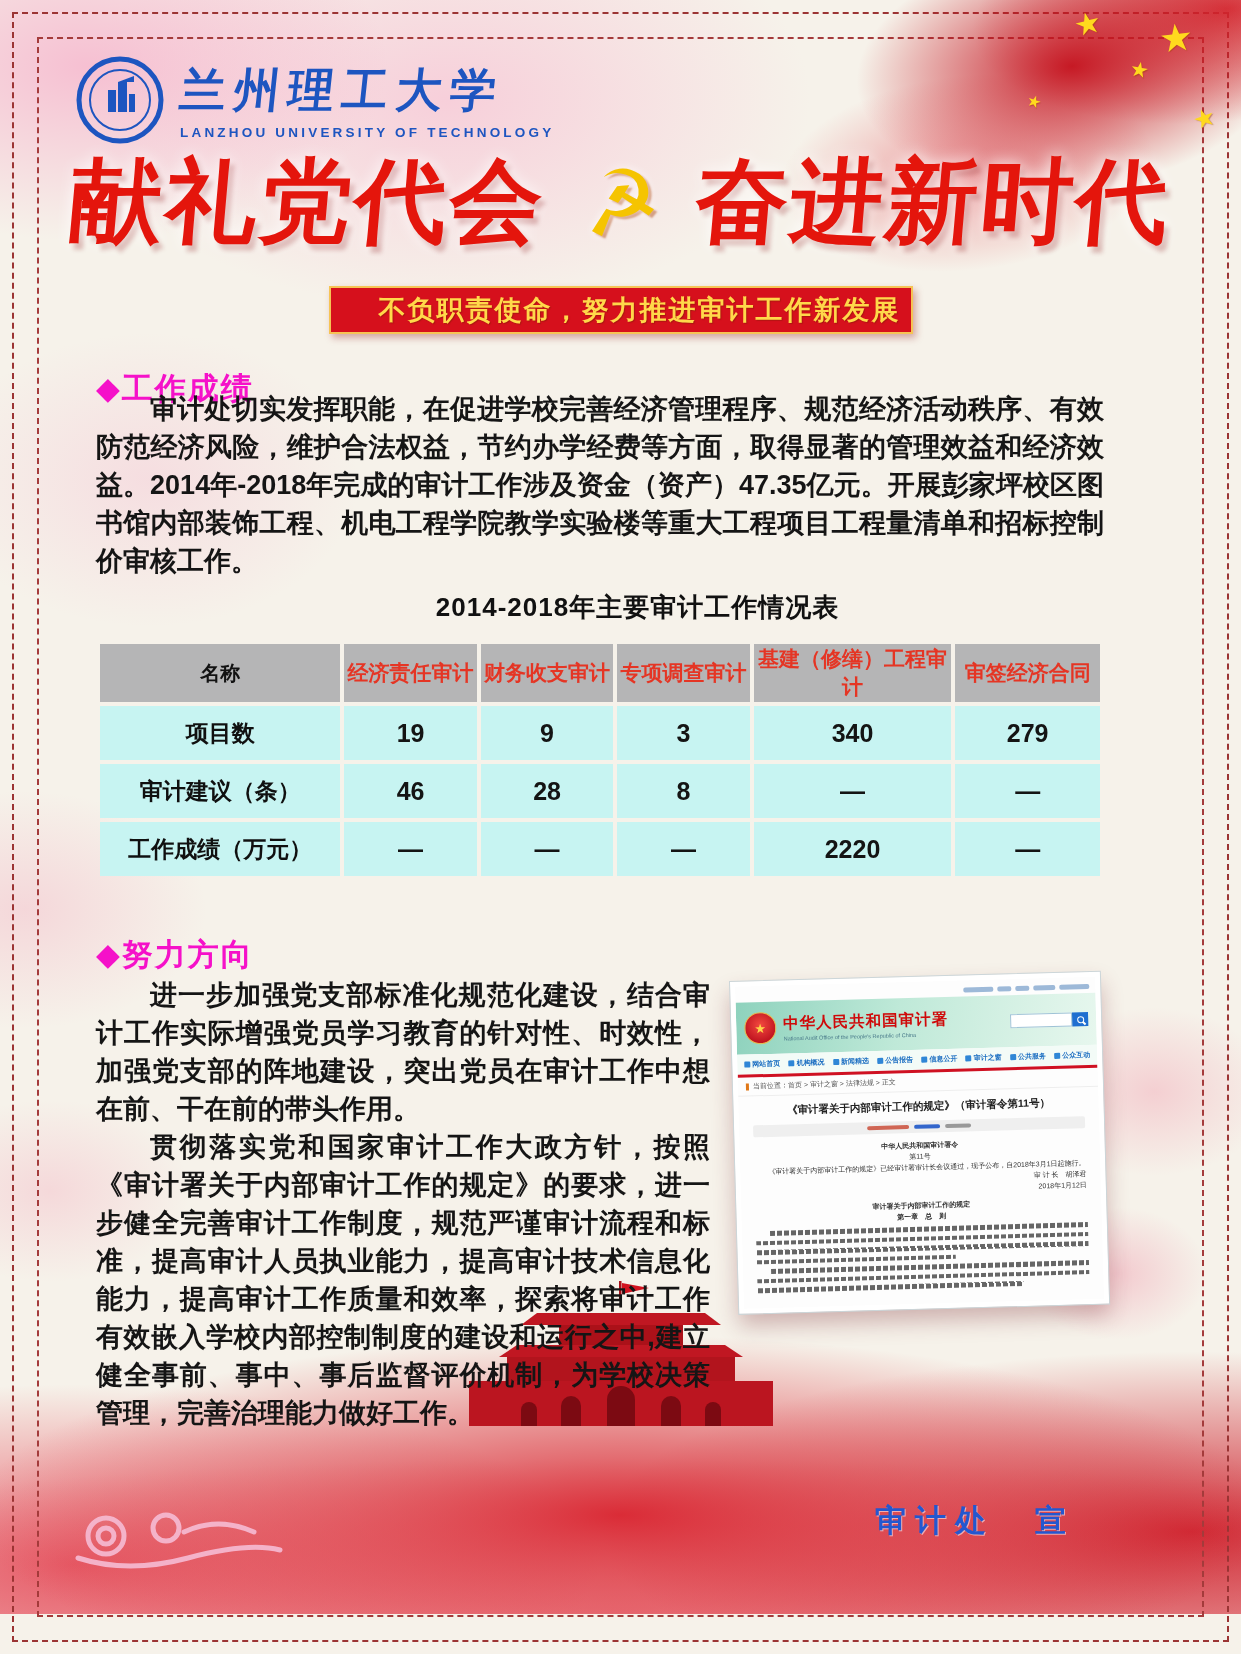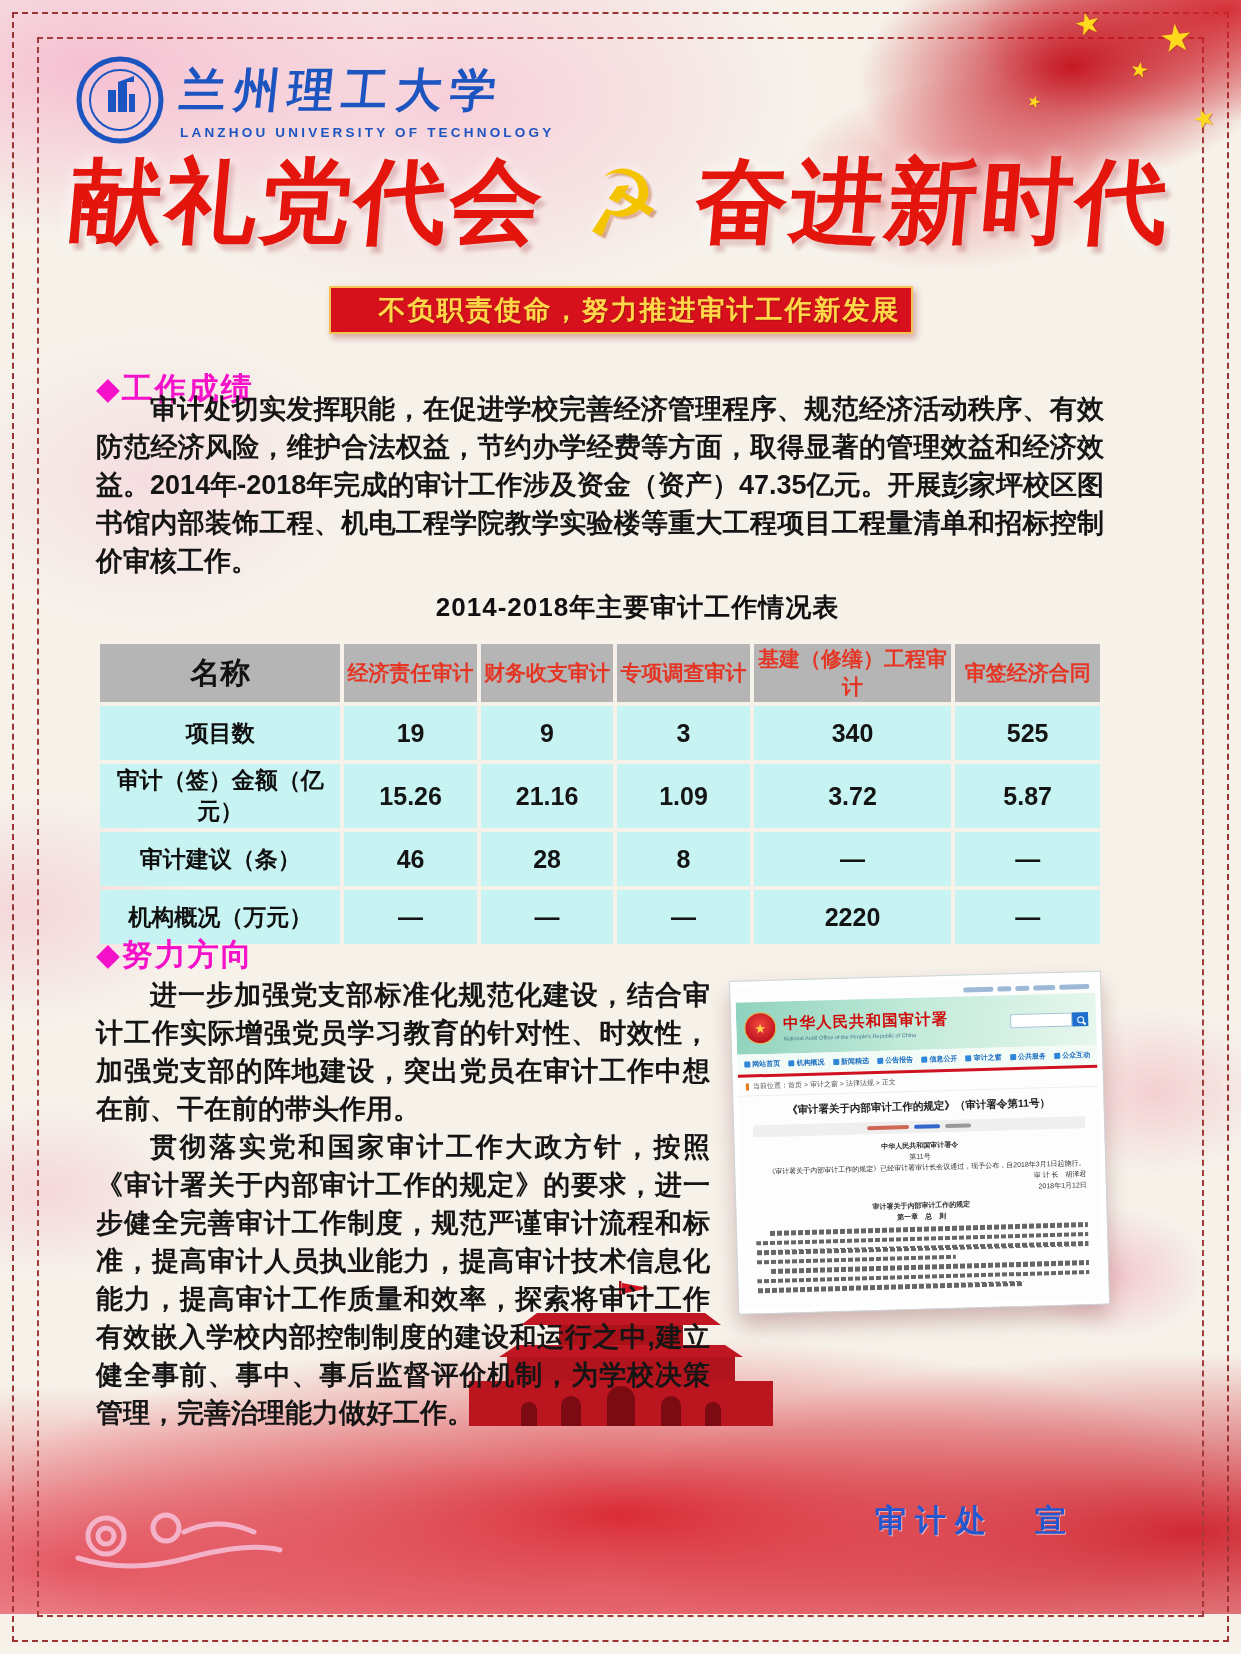--- a/index.html
+++ b/index.html
@@ -59,21 +59,21 @@
   .h-achv{top:342px;} .h-dir{top:908px;}
   .achv-body{position:absolute;left:96px;top:390px;width:1008px;z-index:5;font-size:27px;line-height:38px;
     color:#151515;font-weight:bold;text-align:justify;text-indent:2em;margin:0;}
 
   
   .table-title{position:absolute;top:590px;left:17px;width:100%;text-align:center;font-size:26px;font-weight:bold;color:#111;letter-spacing:1px;z-index:5;}
   table.audit{position:absolute;left:96px;top:640px;width:1008px;border-collapse:separate;border-spacing:4px;z-index:5;table-layout:fixed;}
   table.audit th,table.audit td{text-align:center;vertical-align:middle;}
   .col-name{width:236px;} .col-s{width:130px;} .col-jj{width:194px;} .col-ht{width:142px;}
   tr.head th{background:#b5b5b6;height:44px;font-size:21px;font-weight:bold;color:#e53524;}
-  tr.head th.first{color:#121212;font-size:30px;text-align:center;}
+  tr.head th.first{color:#121212;font-size:20px;text-align:center;}
   tr.data th{background:#c7f4f2;height:52px;font-size:23px;font-weight:bold;color:#101010;}
   tr.data td{background:#c7f4f2;height:52px;font-size:25px;font-weight:bold;color:#141414;}
 
   
   .cols{position:absolute;left:96px;top:956px;width:1010px;display:flex;gap:20px;z-index:5;align-items:flex-start;margin-top:20px;}
   .dir-text{width:614px;font-size:27px;line-height:38px;font-weight:bold;color:#151515;text-align:justify;}
   .dir-text p{margin:0;text-indent:2em;}
 
   
   .site-shot{width:360px;background:#fdfdfd;border:5px solid #fff;outline:1px solid #ccd6d9;
@@ -176,40 +176,32 @@
       <th>专项调查审计</th>
       <th>基建（修缮）工程审计</th>
       <th>审签经济合同</th>
     </tr>
     <tr class="data">
       <th>项目数</th>
       <td>19</td>
       <td>9</td>
       <td>3</td>
       <td>340</td>
-      <td>525</td>
-    </tr>
-    <tr class="data">
-      <th>审计（签）金额（亿元）</th>
-      <td>15.26</td>
-      <td>21.16</td>
-      <td>1.09</td>
-      <td>3.72</td>
-      <td>5.87</td>
+      <td>279</td>
     </tr>
     <tr class="data">
       <th>审计建议（条）</th>
       <td>46</td>
       <td>28</td>
       <td>8</td>
       <td>—</td>
       <td>—</td>
     </tr>
     <tr class="data">
-      <th>机构概况（万元）</th>
+      <th>工作成绩（万元）</th>
       <td>—</td>
       <td>—</td>
       <td>—</td>
       <td>2220</td>
       <td>—</td>
     </tr>
   </tbody>
     </table>
 
   <h2 class="sec-heading h-dir">◆努力方向</h2>

